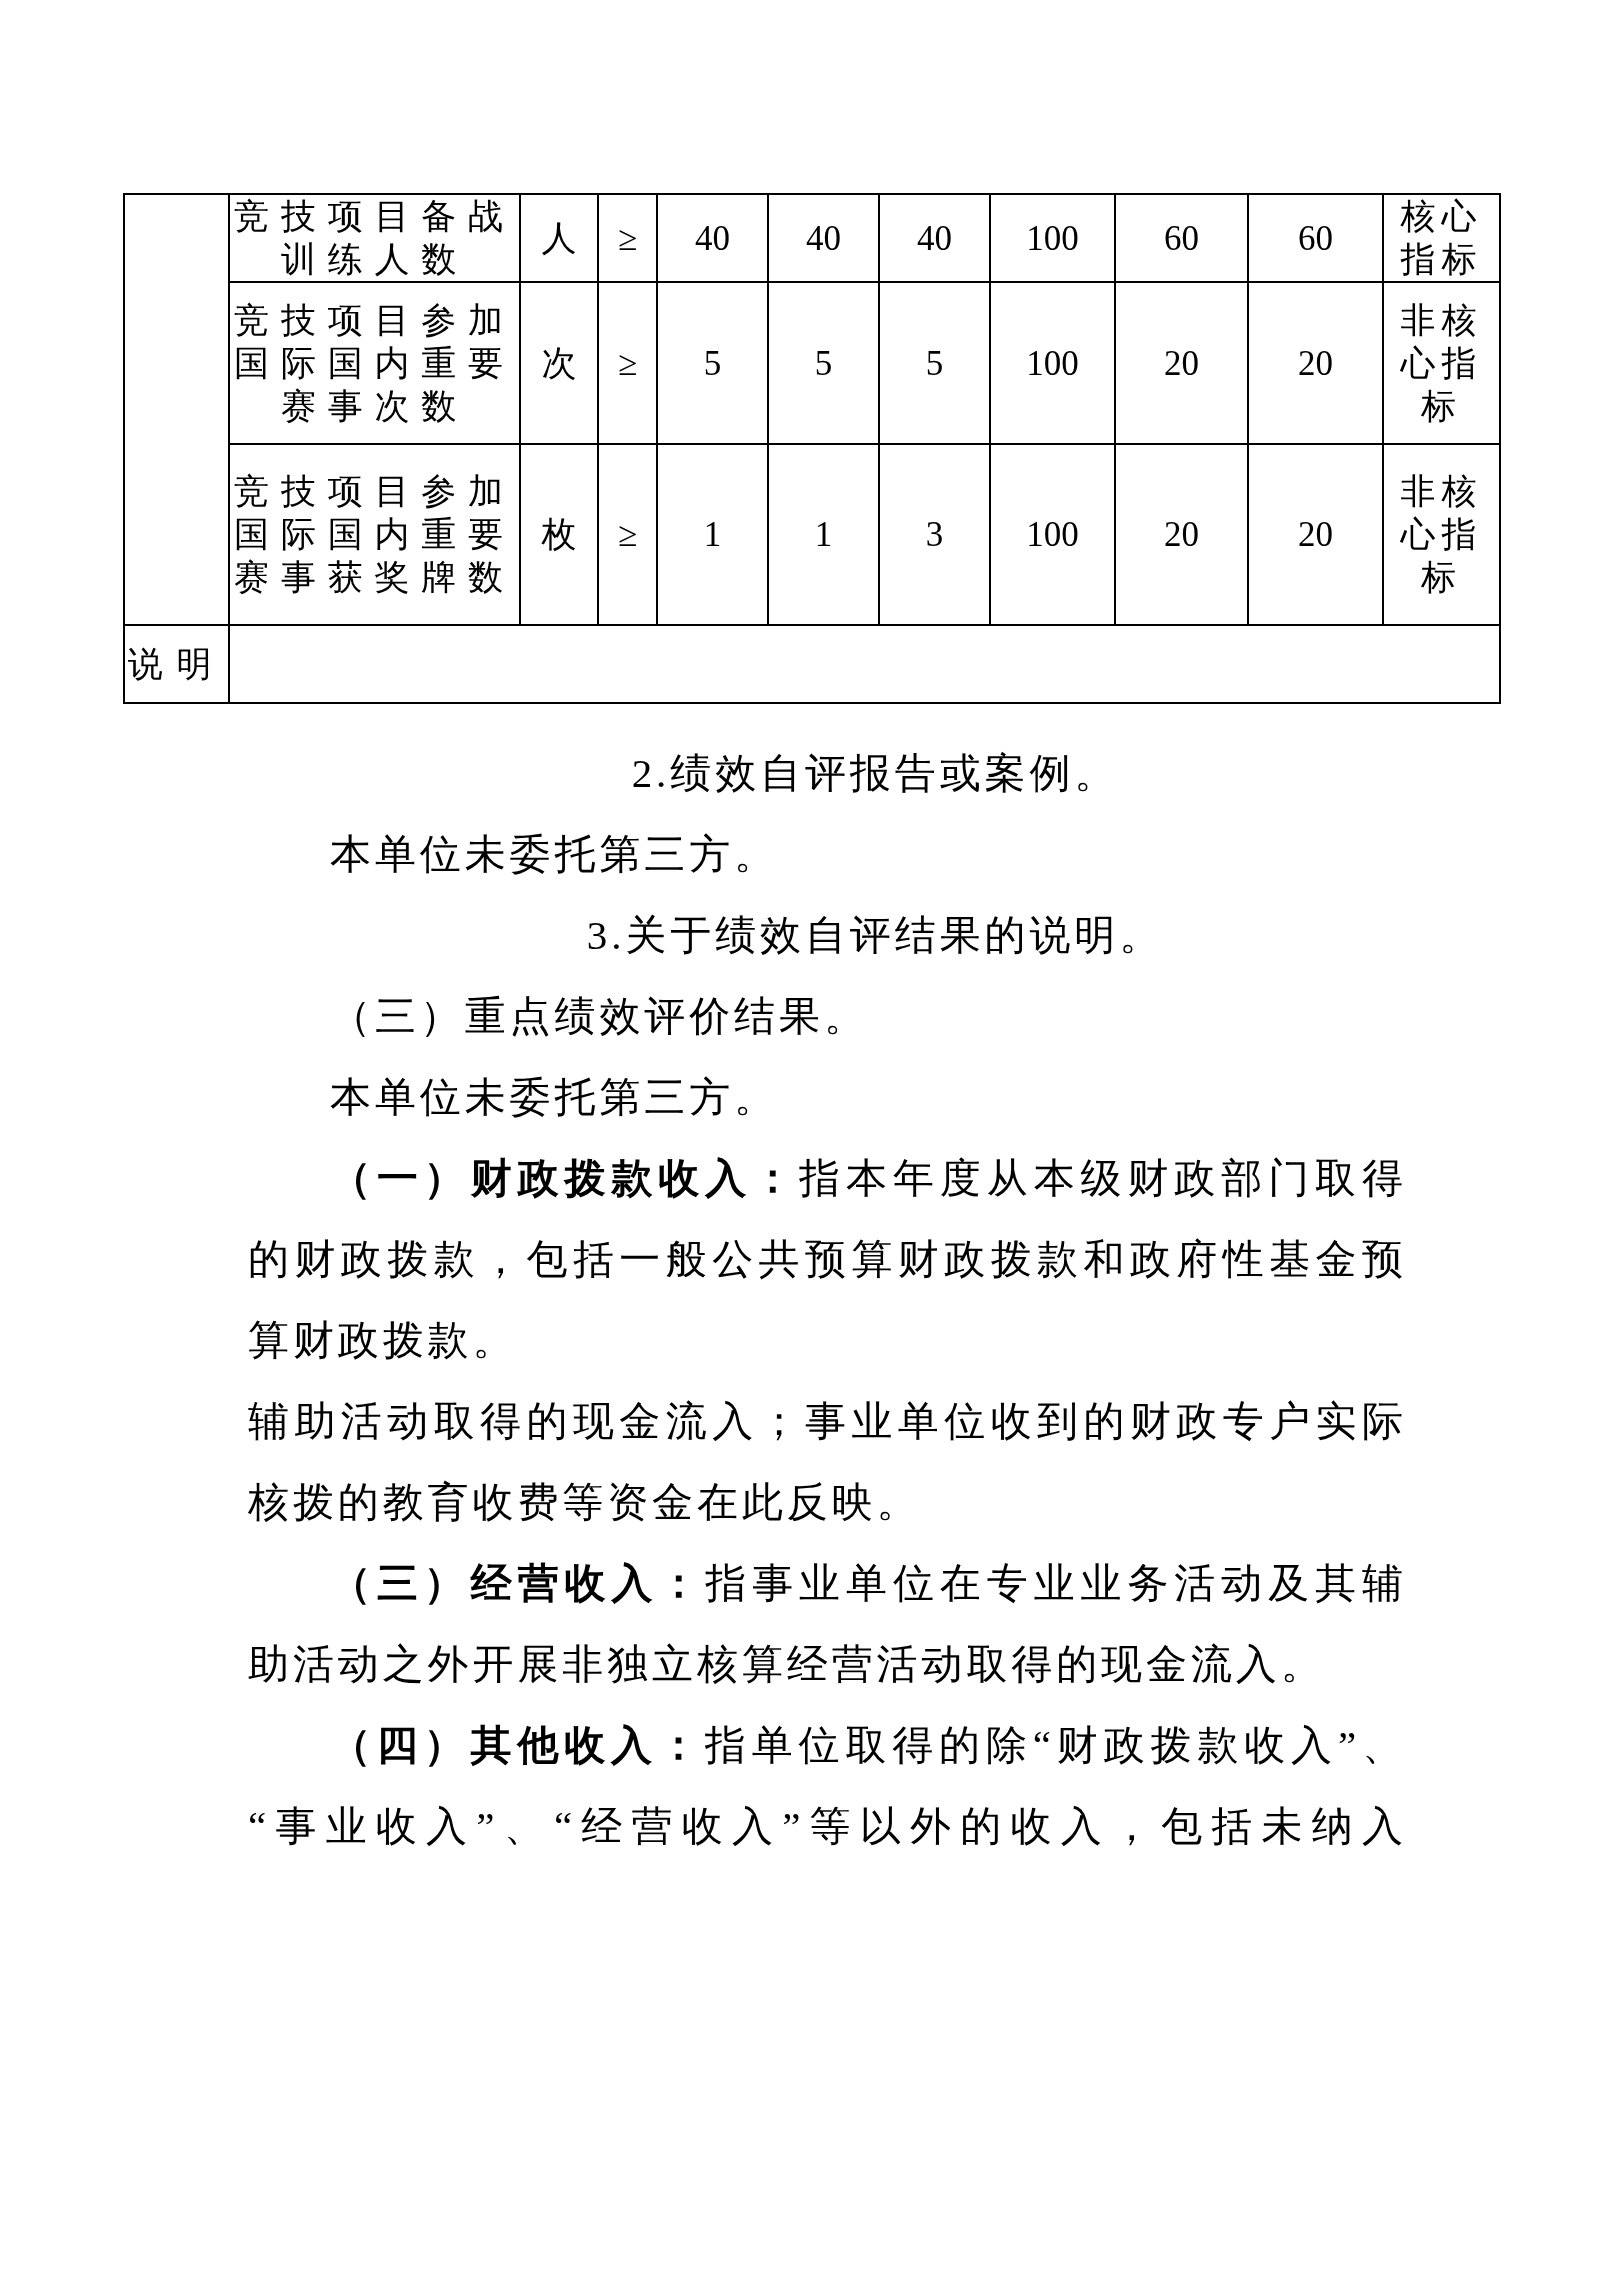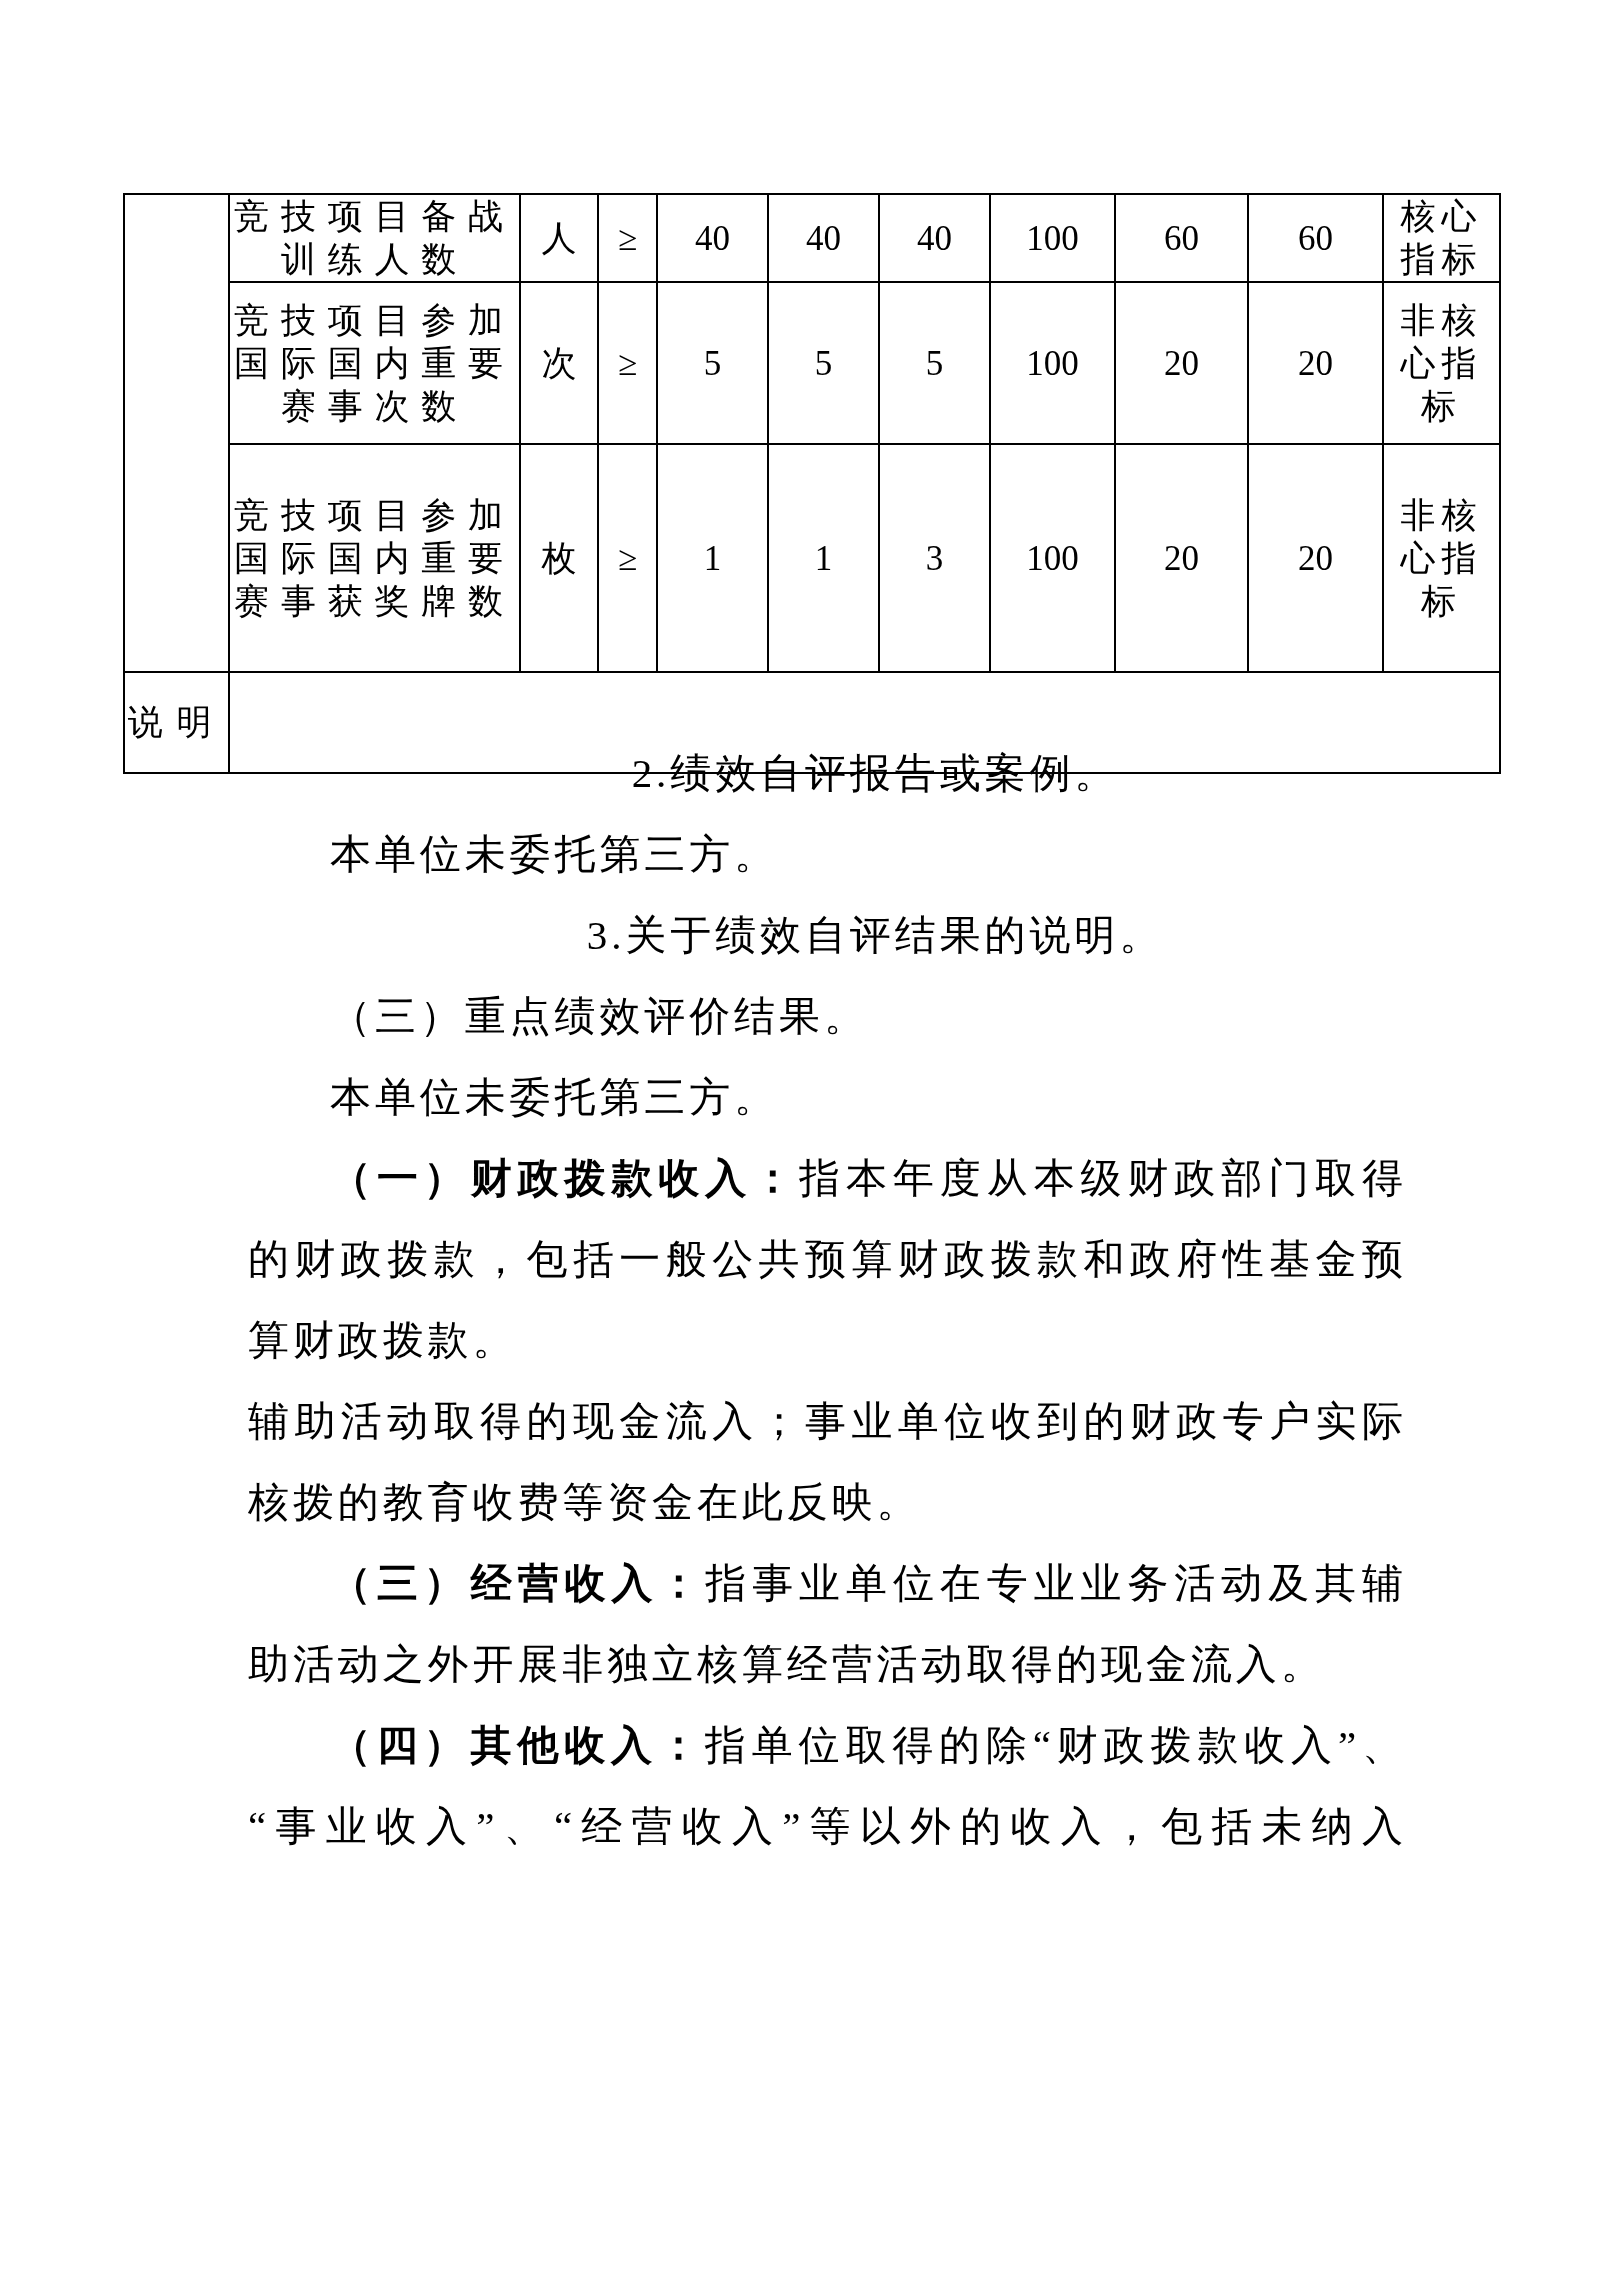--- a/index.html
+++ b/index.html
@@ -22,22 +22,22 @@
     border-radius:29px;
   }
   table.perf td {
     border:2.9px solid #000;
     font-size:35px; line-height:43px;
     text-align:center; vertical-align:middle;
     padding:0; overflow:hidden;
   }
   tr.r1 { height:82px; }
   tr.r2 { height:162px; }
-  tr.r3 { height:228px;margin-left:43px; }
-  tr.r4 { height:101px; }
+  tr.r3 { height:181px;margin-left:43px; }
+  tr.r4 { height:78px; }
   td.c-spacer { border-bottom:2.9px solid #000; }
   td.c-name {
     padding:0 23.5px; letter-spacing:11.8px; line-height:45px;
     text-align:center;
   }
   td.c-unit, td.c-cmp { letter-spacing:0; }
   td.c-cmp { font-size:37px; }
   td.c-val { font-size:37px; letter-spacing:0; }
   td.c-type { padding:0 13.7px; letter-spacing:5.9px; line-height:49px; }
   td.c-notelabel { letter-spacing:13.7px; white-space:nowrap; padding-left:9.8px; }

